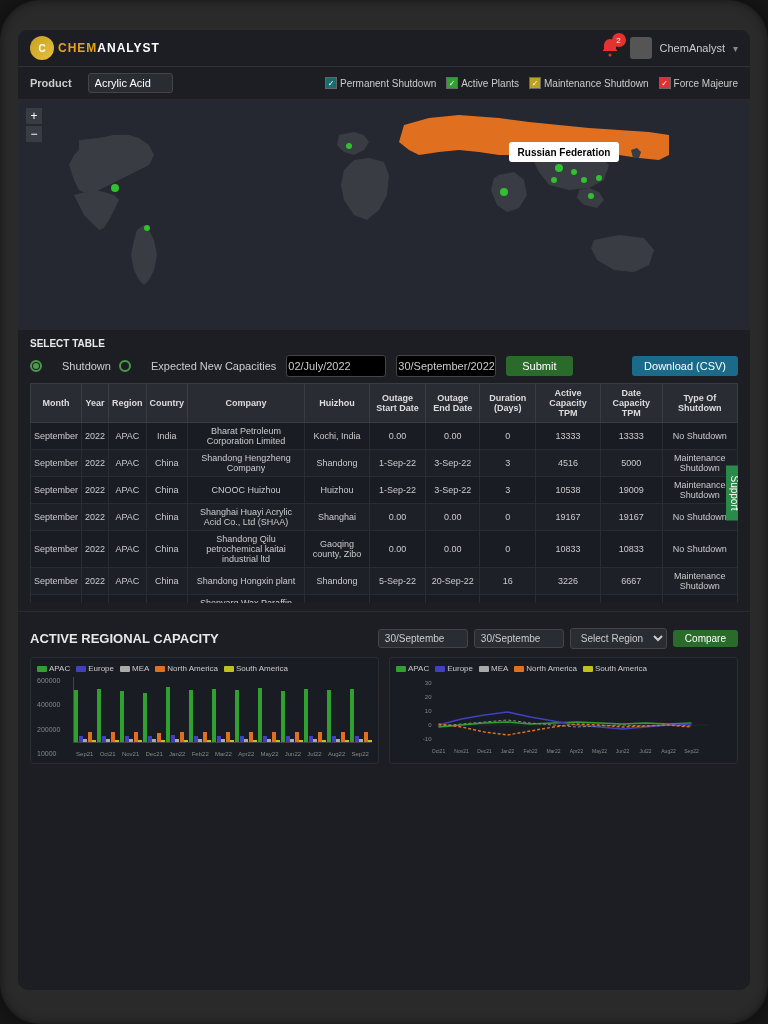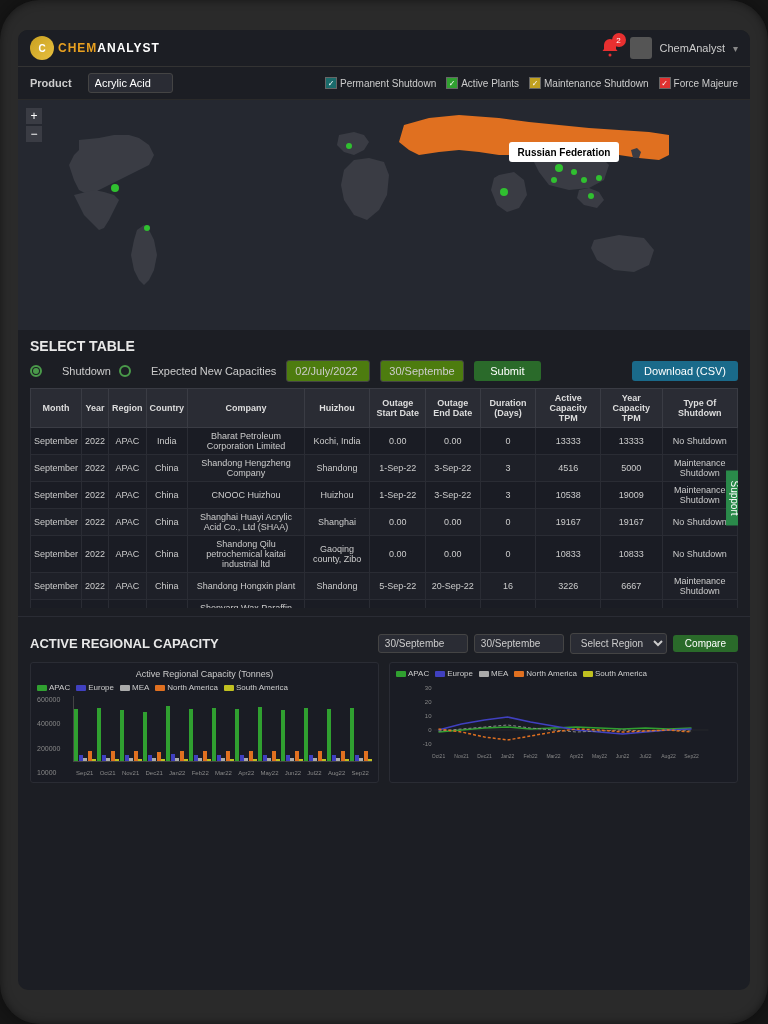--- a/index.html
+++ b/index.html
@@ -178,21 +178,21 @@
       align-items: center;
       justify-content: center;
       line-height: 1;
     }
     
     .section {
       padding: 8px 12px;
     }
     .section-title {
       color: #e8e8e8;
-      font-size: 14px;
+      font-size: 10px;
       font-weight: bold;
       margin-bottom: 6px;
     }
     .table-controls {
       display: flex;
       align-items: center;
       gap: 10px;
       margin-bottom: 6px;
       flex-wrap: wrap;
     }
@@ -220,27 +220,27 @@
     }
     .radio-dot.active::after {
       content: '';
       width: 6px;
       height: 6px;
       border-radius: 50%;
       background: #4a9a4a;
       display: block;
     }
     .date-input {
-      background: #4d7c0f;
+      background: #000000;
       color: #ccc;
       border: 1px solid #444;
-      padding: 4px 8px;
+      padding: 4px 1px;
       font-size: 11px;
       border-radius: 3px;
-      width: 84px;
+      width: 100px;
     }
     .submit-btn {
       background: #2a6a2a;
       color: #fff;
       border: none;
       padding: 4px 16px;
       font-size: 11px;
       border-radius: 3px;
       cursor: pointer;
     }
@@ -562,21 +562,21 @@
               <th>Month</th>
               <th>Year</th>
               <th>Region</th>
               <th>Country</th>
               <th>Company</th>
               <th>Huizhou</th>
               <th>Outage Start Date</th>
               <th>Outage End Date</th>
               <th>Duration (Days)</th>
               <th>Active Capacity TPM</th>
-              <th>Year Capacity TPM</th>
+              <th>Date Capacity TPM</th>
               <th>Type Of Shutdown</th>
             </tr>
           </thead>
           <tbody id="table-body">
           <tr>
                 <td>September</td>
                 <td>2022</td>
                 <td>APAC</td>
                 <td>India</td>
                 <td>Bharat Petroleum Corporation Limited</td>
@@ -685,21 +685,20 @@
           <input type="text" class="arc-date-input" value="30/Septembe" style="">
           <select class="region-select">
             <option>Select Region</option>
           </select>
           <button class="compare-btn">Compare</button>
         </div>
       </div>
       <div class="charts-row">
 
         <div class="chart-box">
-          <div class="chart-title">Active Regional Capacity (Tonnes)</div>
           <div class="chart-legend">
             <div class="chart-legend-item">
               <div class="legend-dot" style="background:#30a030;"></div>
               <span>APAC</span>
             </div>
             <div class="chart-legend-item">
               <div class="legend-dot" style="background:#4040c0;"></div>
               <span>Europe</span>
             </div>
             <div class="chart-legend-item">

